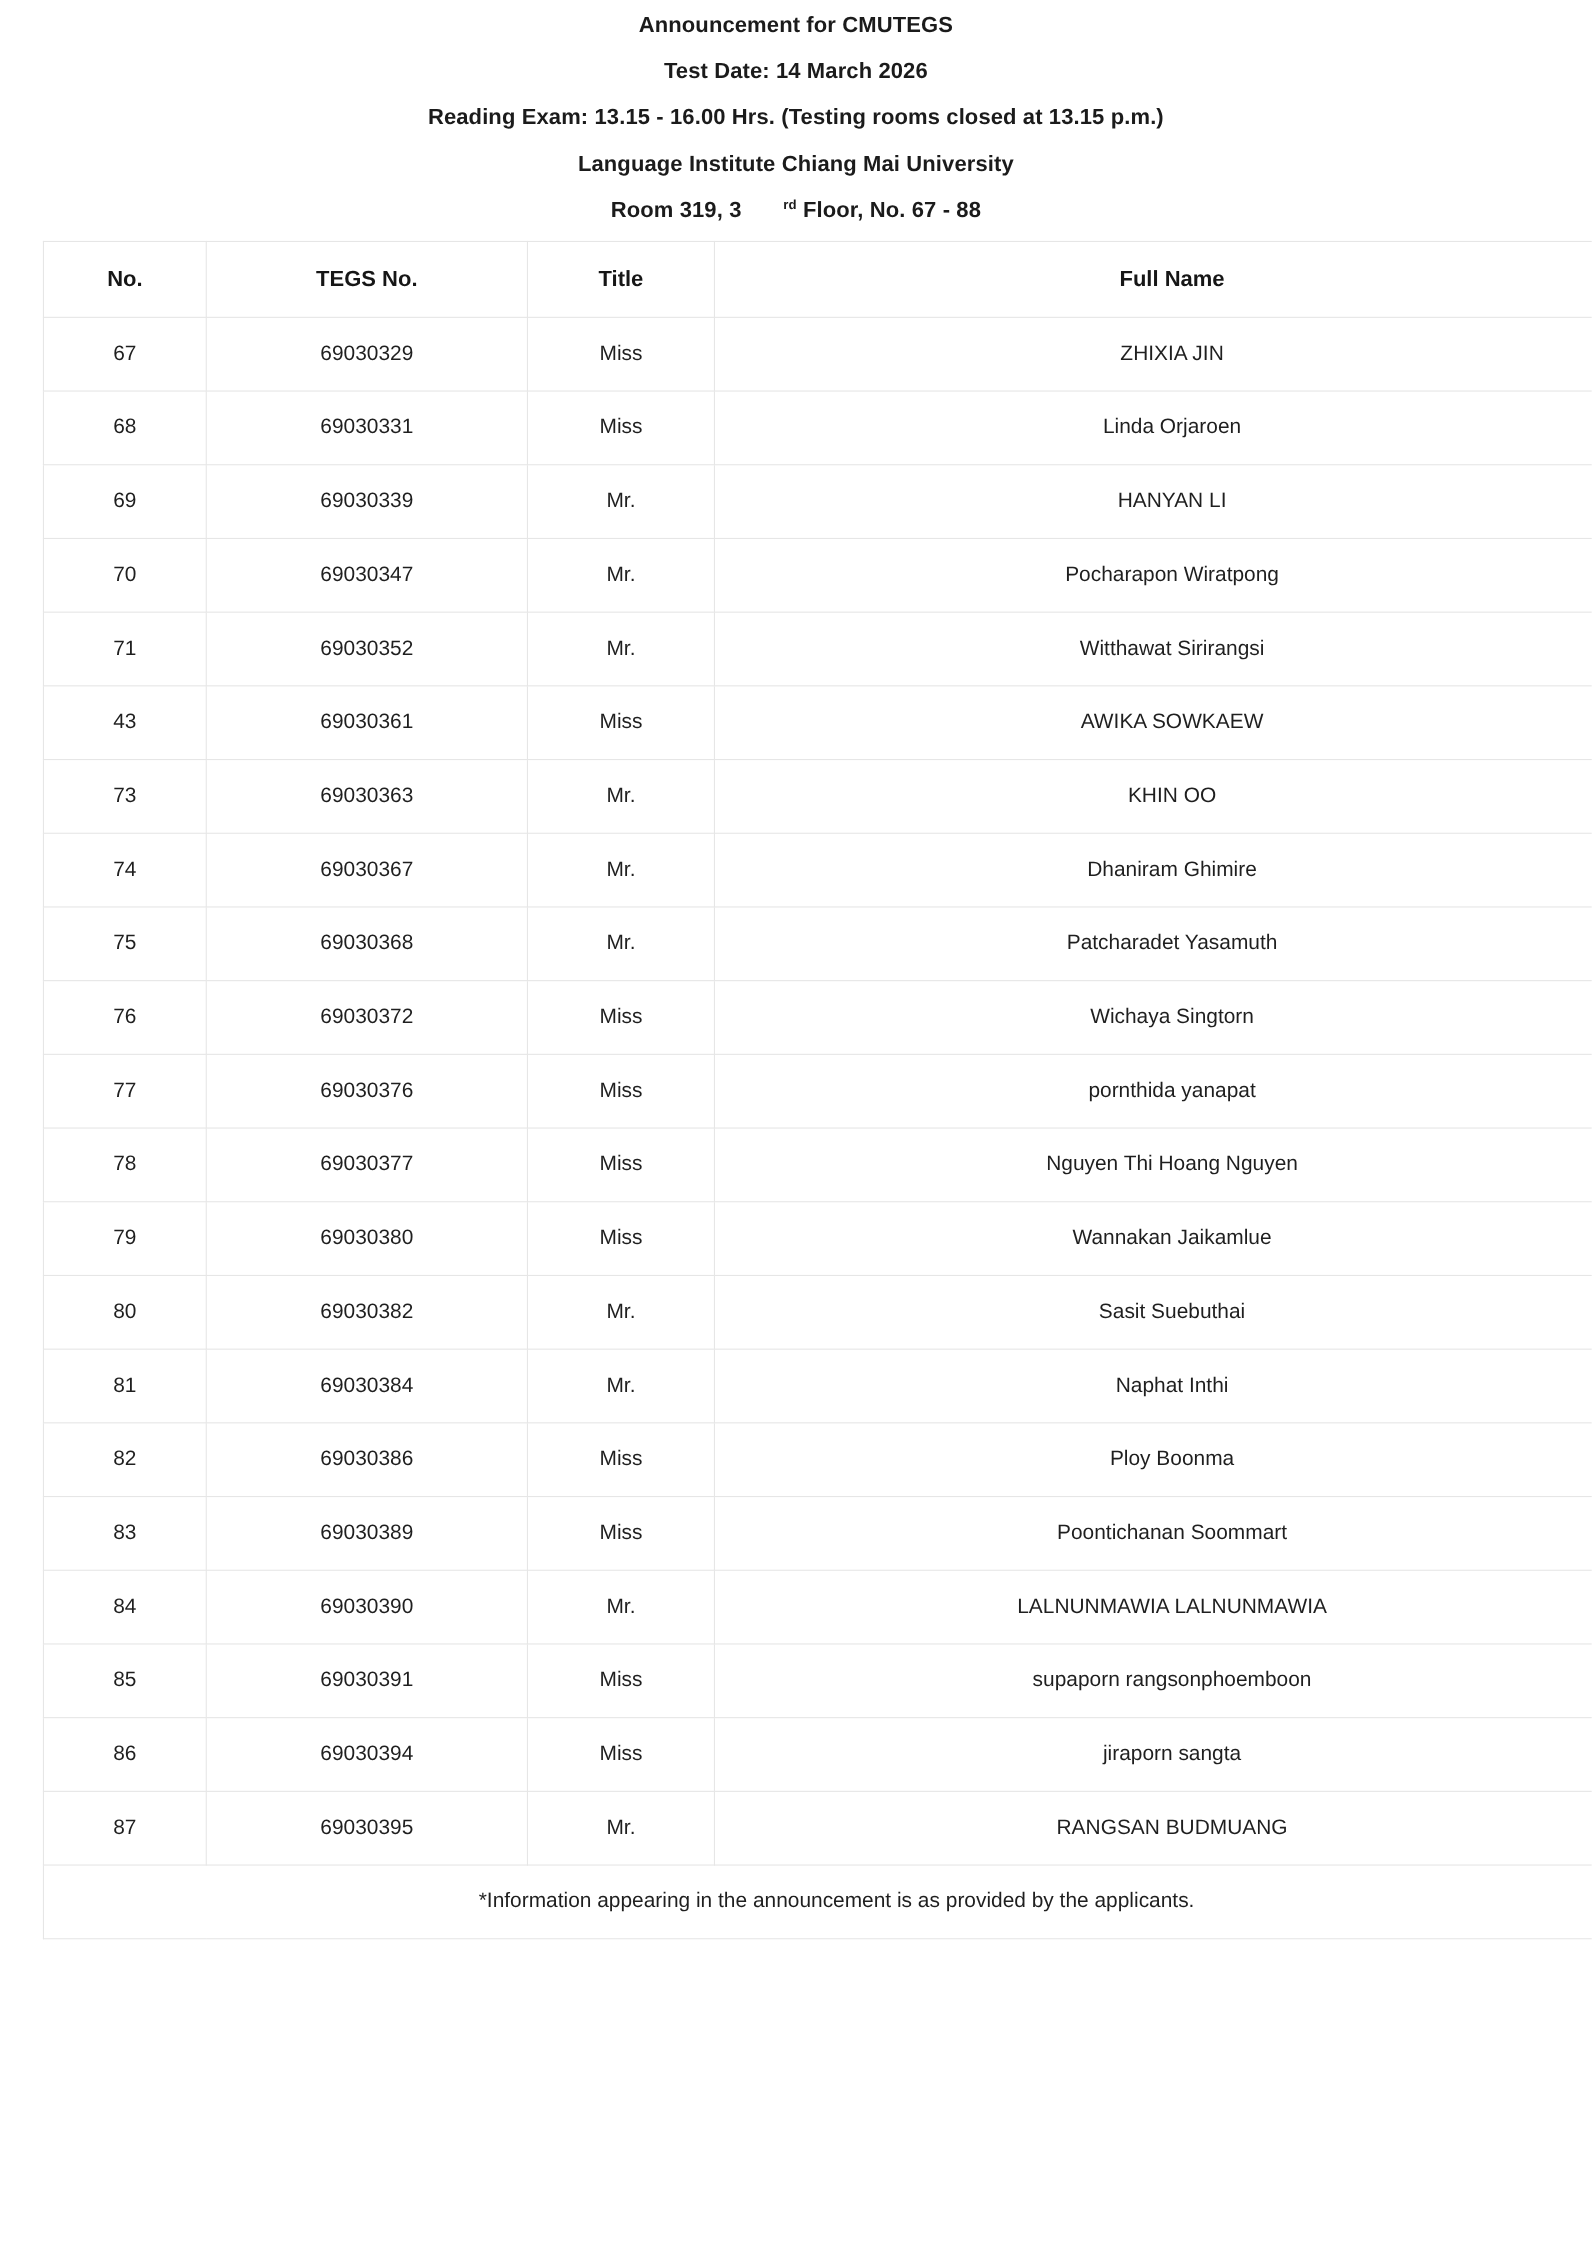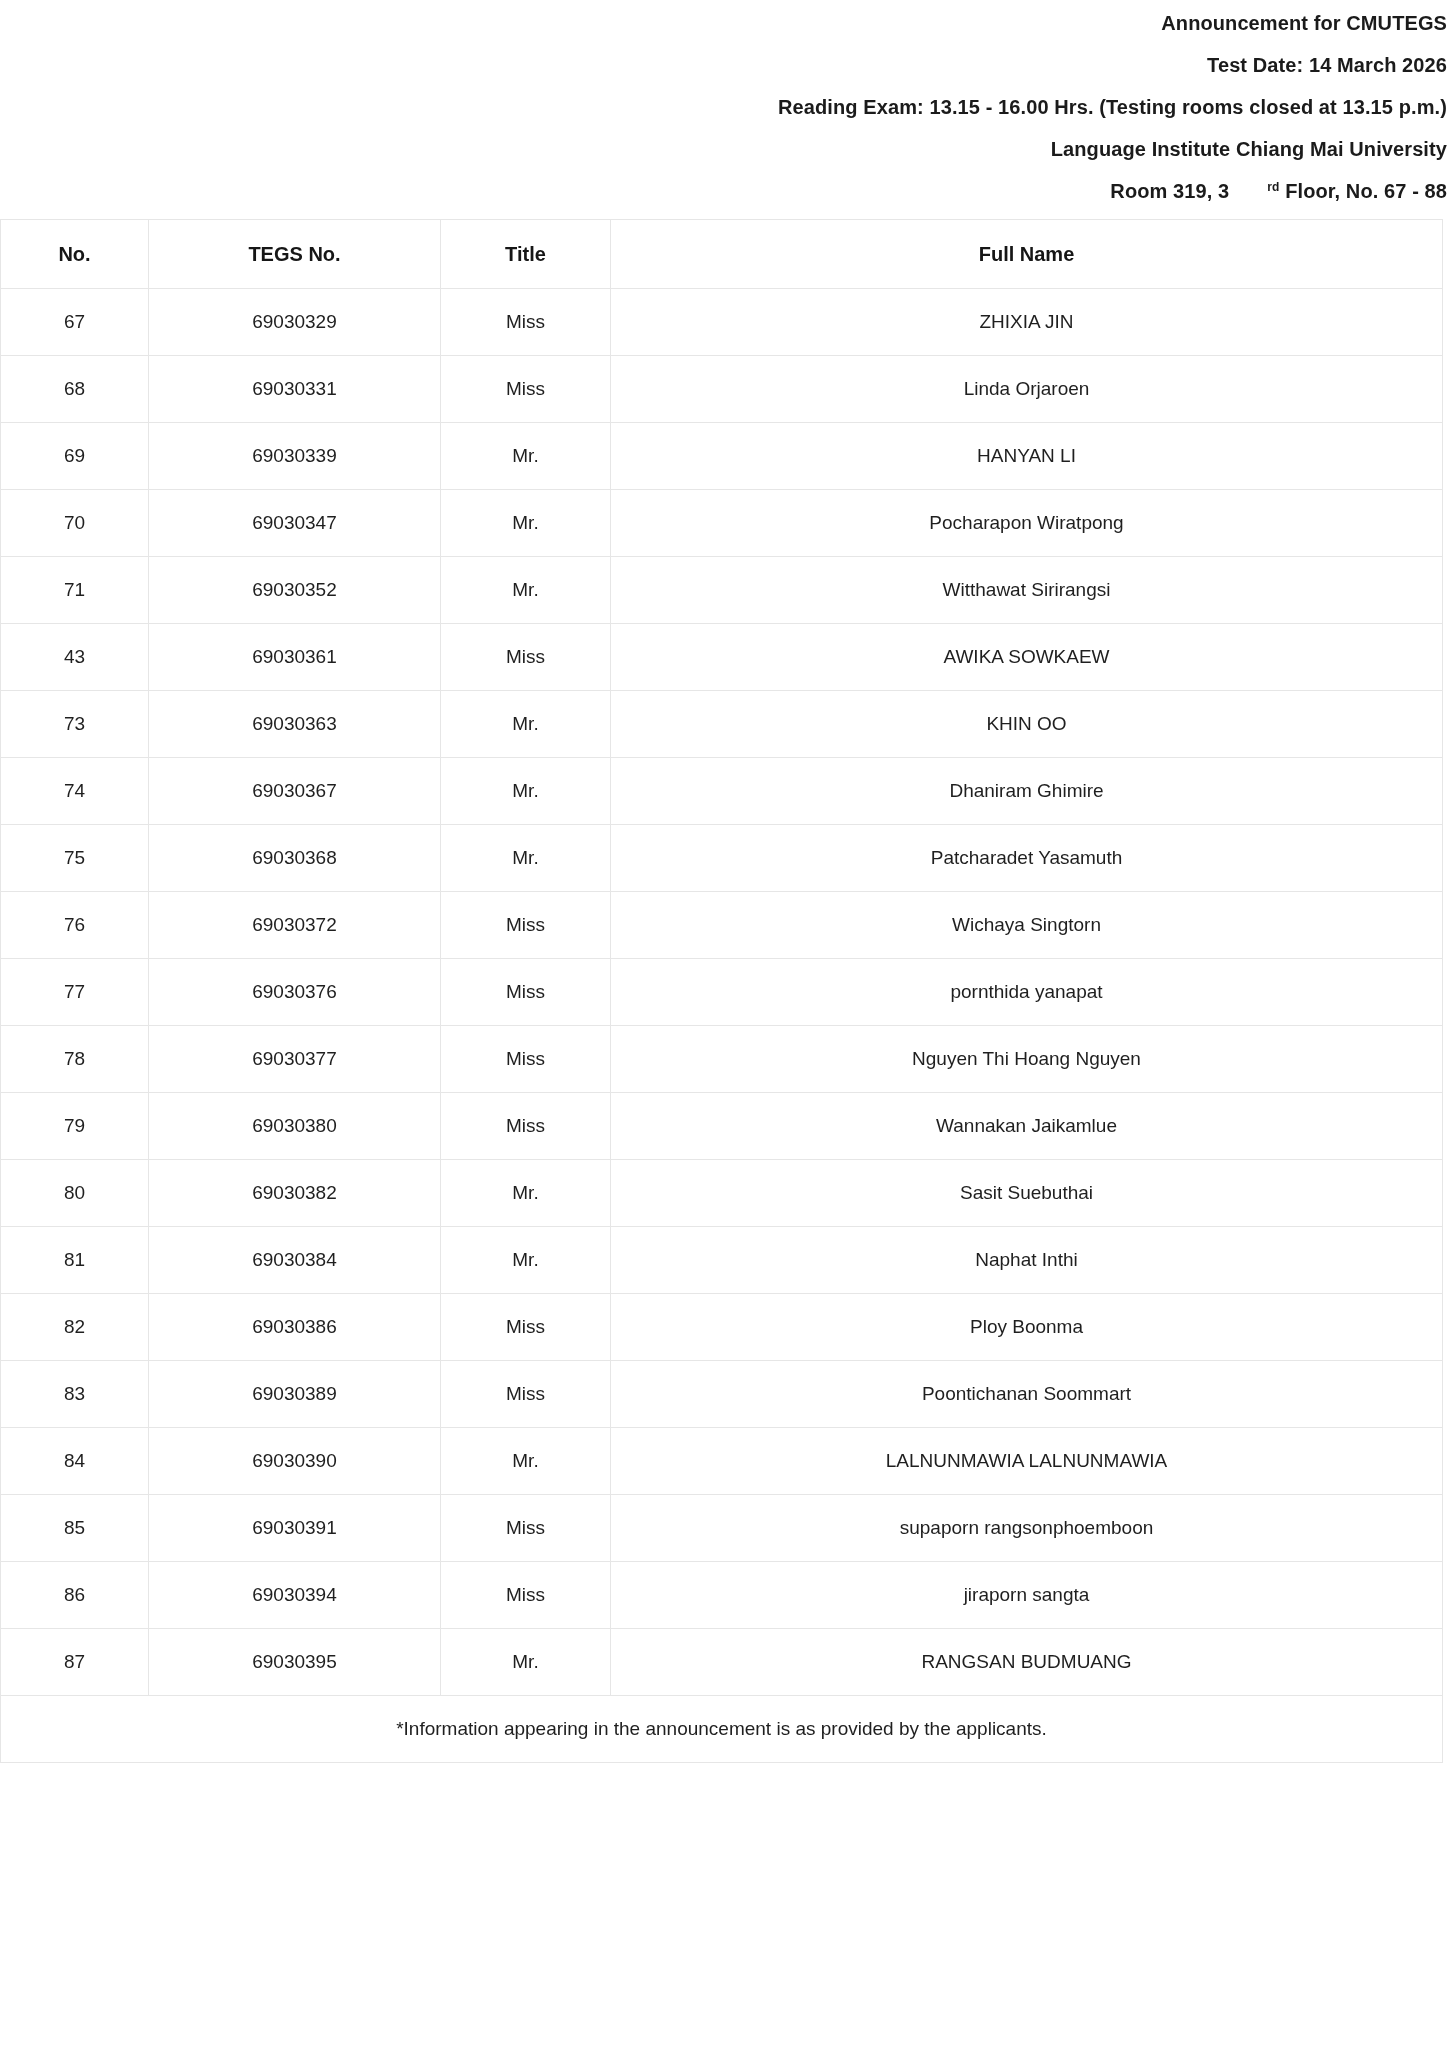--- a/index.html
+++ b/index.html
@@ -19,21 +19,21 @@
   .page {
     width: 1447px;
     height: 2048px;
     box-sizing: border-box;
     position: relative;
   }
 
   
   .heading {
     padding-top: 2px;
-    text-align: right;
+    text-align: center;
   }
   .heading-line {
     font-size: 20px;
     font-weight: bold;
     line-height: 42px;
     letter-spacing: .1px;
     color: #1b1b1b;
     white-space: nowrap;
   }
   .heading-line sup {
@@ -41,20 +41,21 @@
     line-height: 0;
     vertical-align: 7px;
     font-weight: bold;
     margin-left: 38px;
   }
 
   
   .table-wrap {
     margin-top: 7px;
     padding-left: 0px;
+    margin-left: 39px;
   }
   table.roster {
     border-collapse: collapse;
     width: 1442px;
     table-layout: fixed;
     margin: 0;
   }
   table.roster th,
   table.roster td {
     border: 1px solid #e6e6e6;

